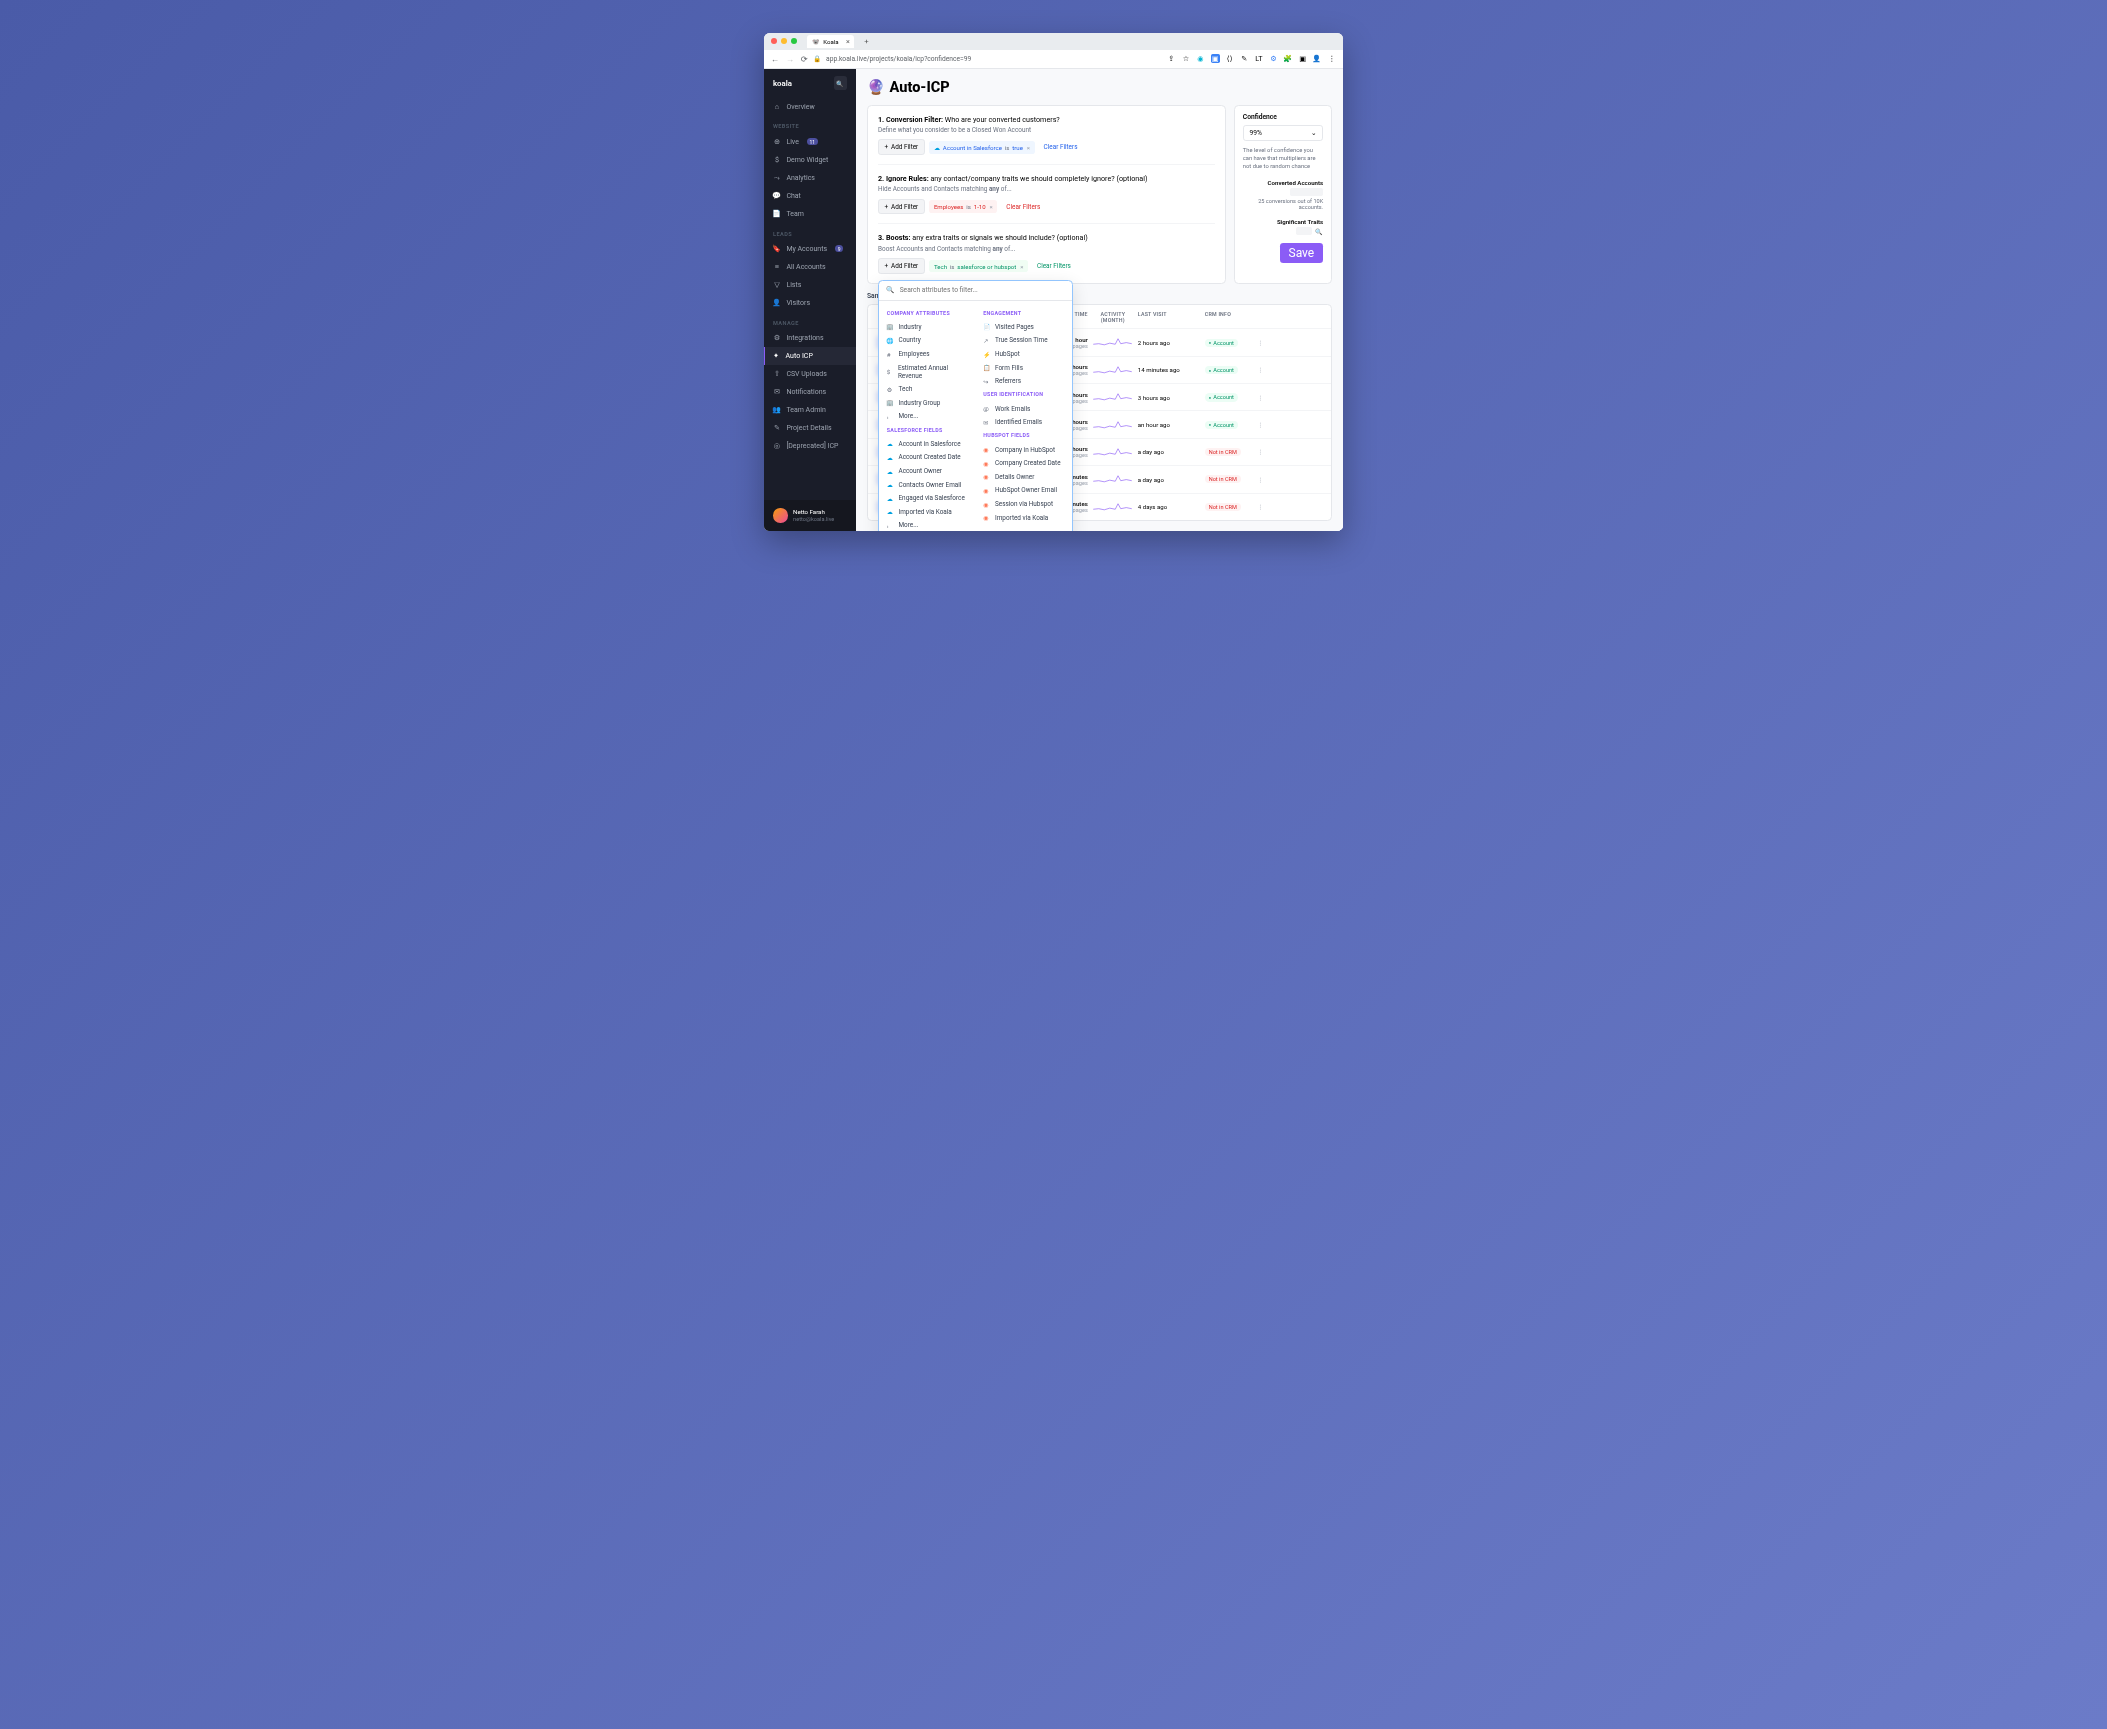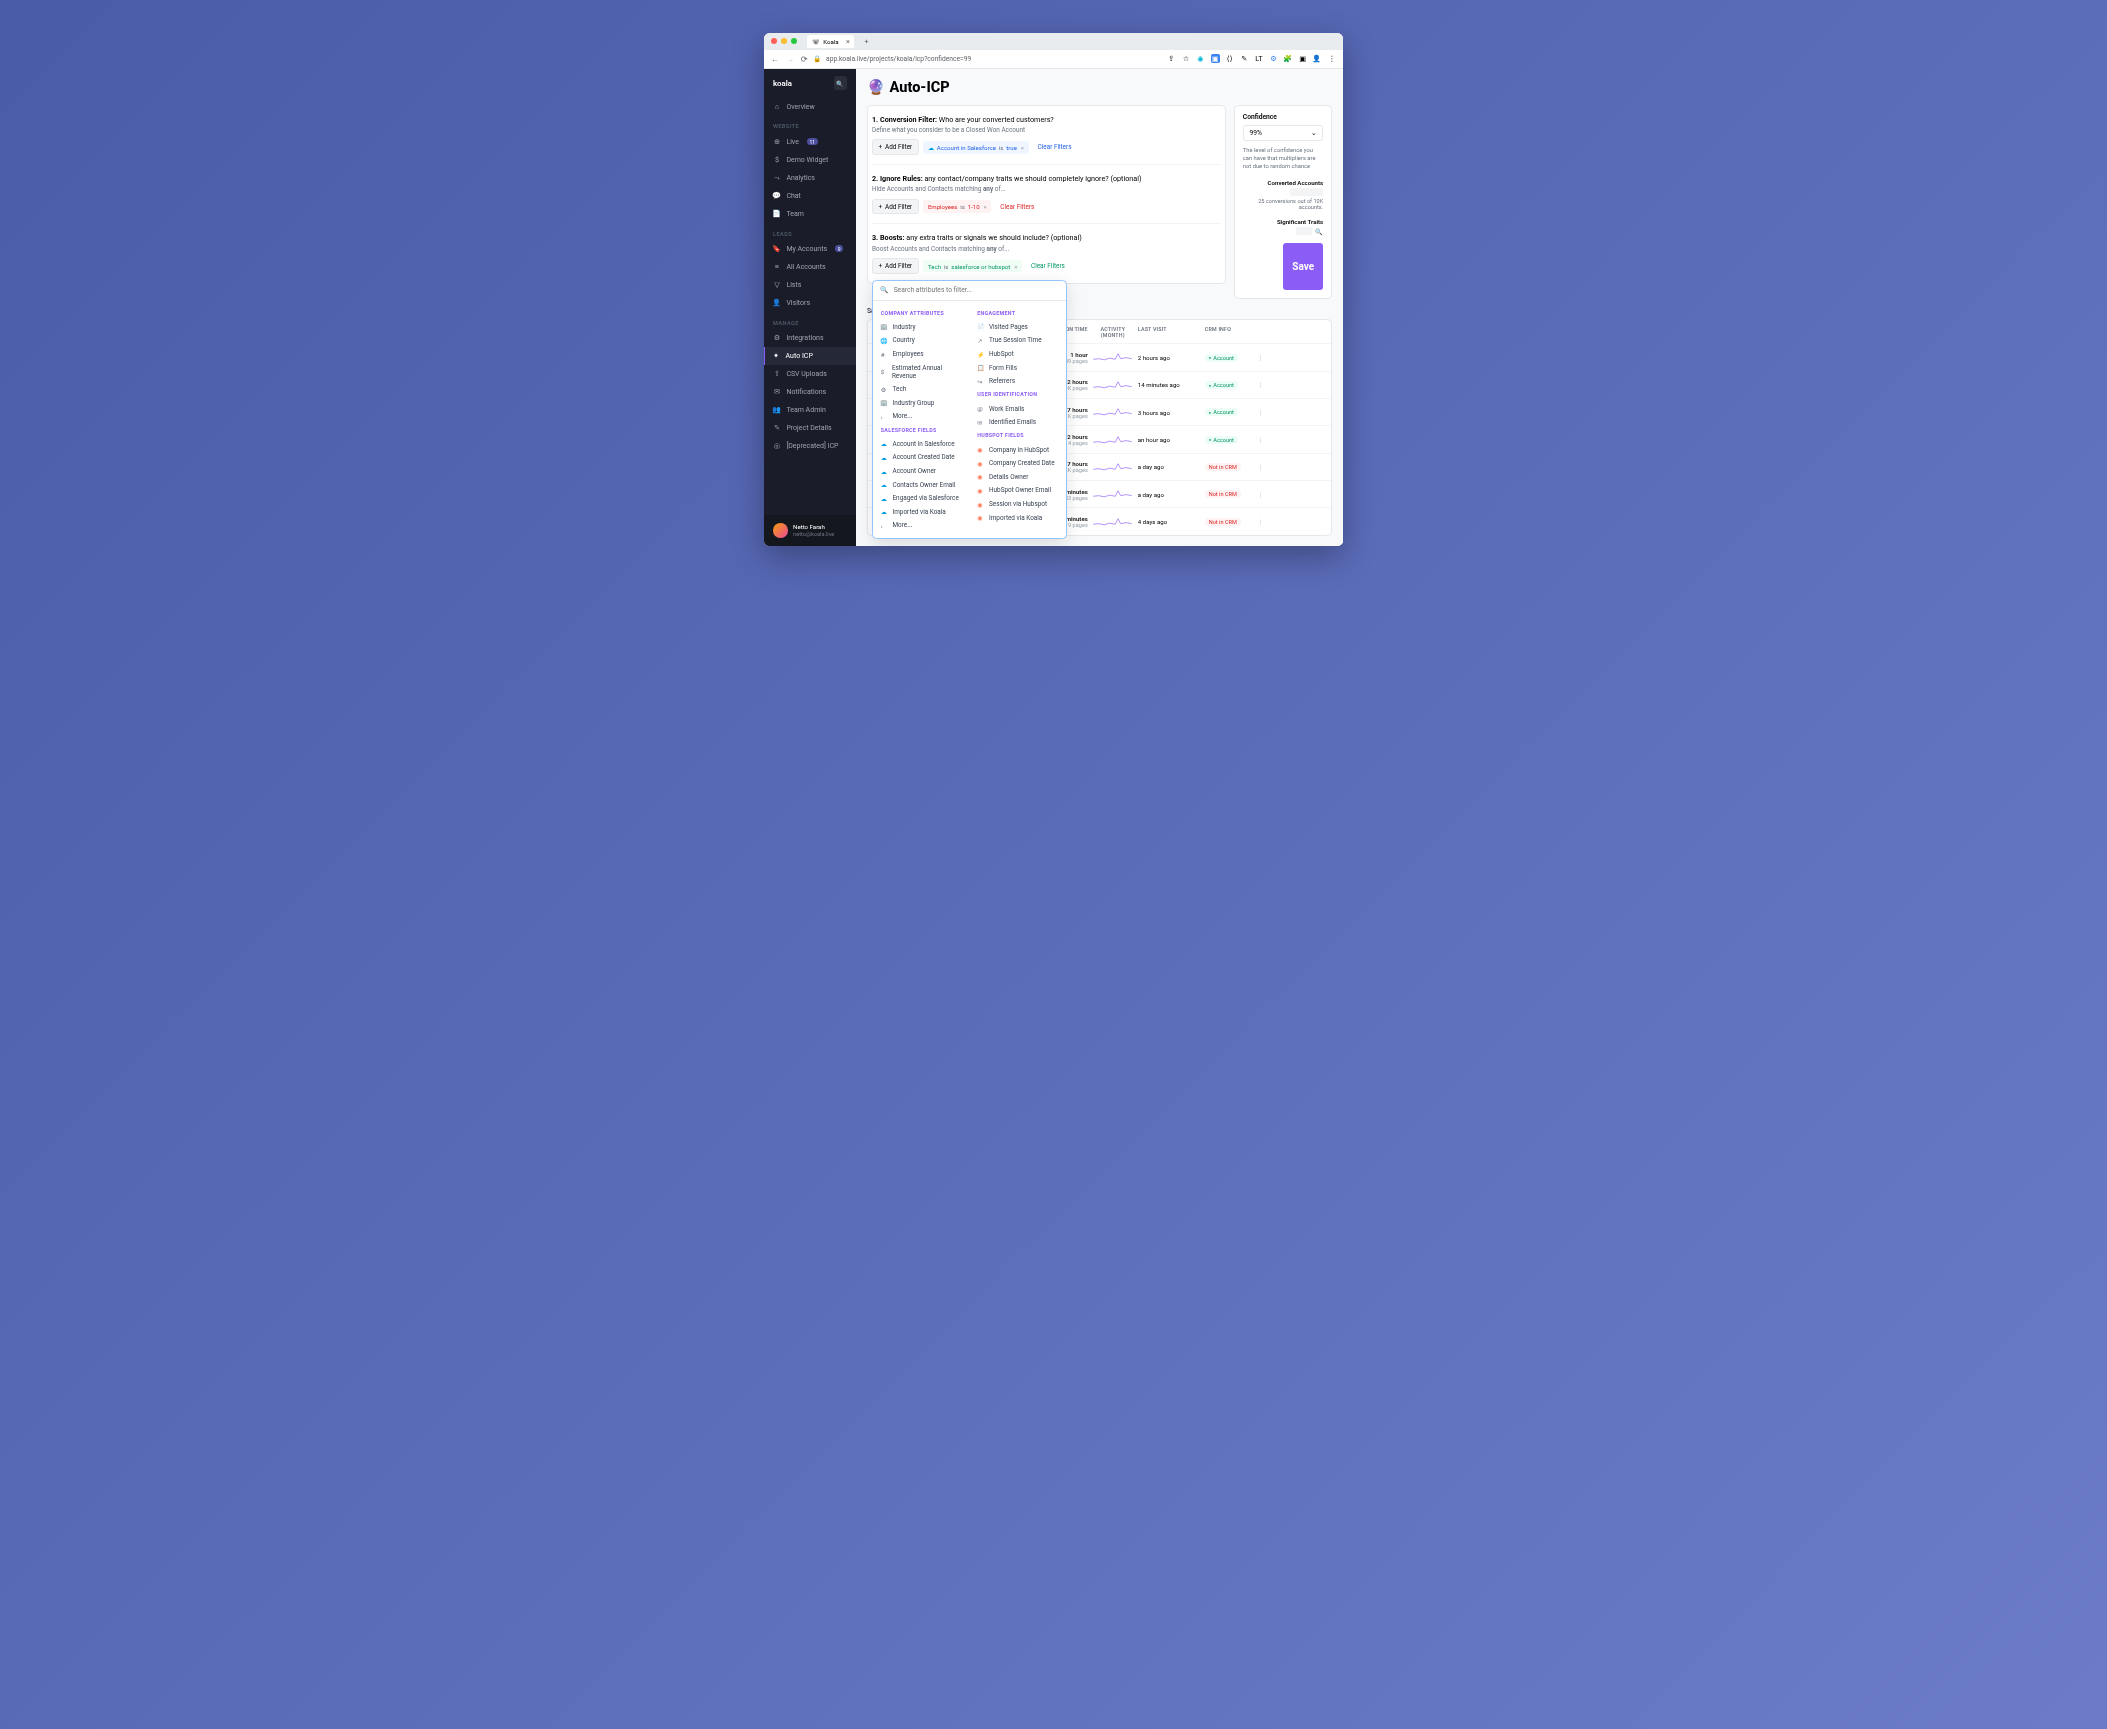--- a/index.html
+++ b/index.html
@@ -30,21 +30,21 @@
 .sb-badge{background:#4c4f9e;color:#fff;font-size:5px;padding:0.6px 2.8px;border-radius:4.5px;margin-left:2.2px}
 .sb-footer{margin-top:auto;padding:7.8px 9px;display:flex;align-items:center;gap:5.6px;background:#15171f}
 .sb-avatar{width:14.5px;height:14.5px;border-radius:50%;background:linear-gradient(135deg,#f59e0b,#ec4899)}
 .sb-user{font-size:6.1px;line-height:1.3}
 .sb-user-name{color:#fff}
 .sb-user-email{color:#6b7280;font-size:5.6px}
 .main{flex:1;background:#f8f9fb;padding:10px 11px;overflow:auto}
 .page-title{font-size:14.5px;font-weight:800;display:flex;align-items:center;gap:4.5px;margin-bottom:9px}
 .layout{display:flex;gap:7.8px}
 .left-col{flex:1}
-.card{background:#fff;border:0.6px solid #e5e7eb;border-radius:4.5px;padding:9px 4px;font-size:6.7px}
+.card{background:#fff;border:0.6px solid #e5e7eb;border-radius:4.5px;padding:9px 10px;font-size:6.7px}
 .card h3{font-size:7.2px;font-weight:400;margin-bottom:2.2px}
 .card h3 b{font-weight:700}
 .card-sub{color:#6b7280;font-size:6.4px;margin-bottom:5.6px}
 .filter-row{display:flex;align-items:center;gap:4.5px;flex-wrap:wrap}
 .add-filter-btn{background:#f3f4f6;border:0.6px solid #e5e7eb;border-radius:2.8px;padding:2.8px 5.6px;font-size:6.4px;display:flex;align-items:center;gap:2.8px;cursor:pointer}
 .chip{border-radius:2.8px;padding:2.8px 4.5px;font-size:6.1px;display:flex;align-items:center;gap:2.8px}
 .chip.blue{background:#eff6ff;color:#2563eb}
 .chip.red{background:#fef2f2;color:#dc2626}
 .chip.green{background:#f0fdf4;color:#059669}
 .chip .op{color:#6b7280}
@@ -55,21 +55,21 @@
 .section-div{border-top:0.6px solid #f3f4f6;margin:9px 0}
 .right-panel{width:98px;background:#fff;border:0.6px solid #e5e7eb;border-radius:4.5px;padding:7.8px;font-size:6.4px}
 .rp-label{font-weight:600;font-size:6.7px;margin-bottom:3.3px}
 .rp-select{width:100%;border:0.6px solid #e5e7eb;border-radius:2.8px;padding:3.3px 5.6px;font-size:6.7px;display:flex;justify-content:space-between;align-items:center;cursor:pointer;margin-bottom:4.5px}
 .rp-help{color:#6b7280;font-size:5.8px;line-height:1.4;margin-bottom:9px}
 .rp-stat-label{text-align:right;font-weight:600;font-size:6.1px;margin-bottom:2.2px}
 .rp-stat-box{background:#f3f4f6;height:7.8px;border-radius:1.7px;margin-bottom:2.2px;margin-left:auto;width:33px}
 .rp-stat-sub{text-align:right;color:#6b7280;font-size:5.6px;margin-bottom:7.8px}
 .rp-trait-row{display:flex;justify-content:flex-end;align-items:center;gap:3.3px;margin-bottom:7.8px}
 .rp-trait-box{background:#f3f4f6;height:7.8px;width:16.7px;border-radius:1.7px}
-.save-btn{background:#8b5cf6;color:#fff;border:none;border-radius:3.3px;padding:18px 9px;font-size:10px;font-weight:700;cursor:pointer;float:right}
+.save-btn{background:#8b5cf6;color:#fff;border:none;border-radius:3.3px;padding:3px 9px;font-size:12px;font-weight:400;cursor:pointer;float:right}
 .dropdown{position:absolute;background:#fff;border:0.8px solid #93c5fd;border-radius:4.5px;width:195px;box-shadow:0 5.6px 16.7px rgba(0,0,0,.12);z-index:100;margin-top:3.3px}
 .dd-search{padding:5.6px 7.8px;border-bottom:0.6px solid #e5e7eb;display:flex;align-items:center;gap:4.5px}
 .dd-search input{border:none;outline:none;font-size:6.7px;flex:1}
 .dd-body{display:flex;padding:5.6px 0}
 .dd-col{flex:1;padding:0 7.8px}
 .dd-group-label{font-size:5.3px;font-weight:700;letter-spacing:0.3px;color:#8b5cf6;margin-bottom:4.5px;margin-top:3.3px}
 .dd-item{display:flex;align-items:center;gap:4.5px;padding:2.8px 0;font-size:6.4px;color:#374151;cursor:pointer}
 .dd-ico{width:7.2px;font-size:6.1px;color:#6b7280}
 .dd-ico.sf{color:#00a1e0}
 .dd-ico.hs{color:#ff7a59}

